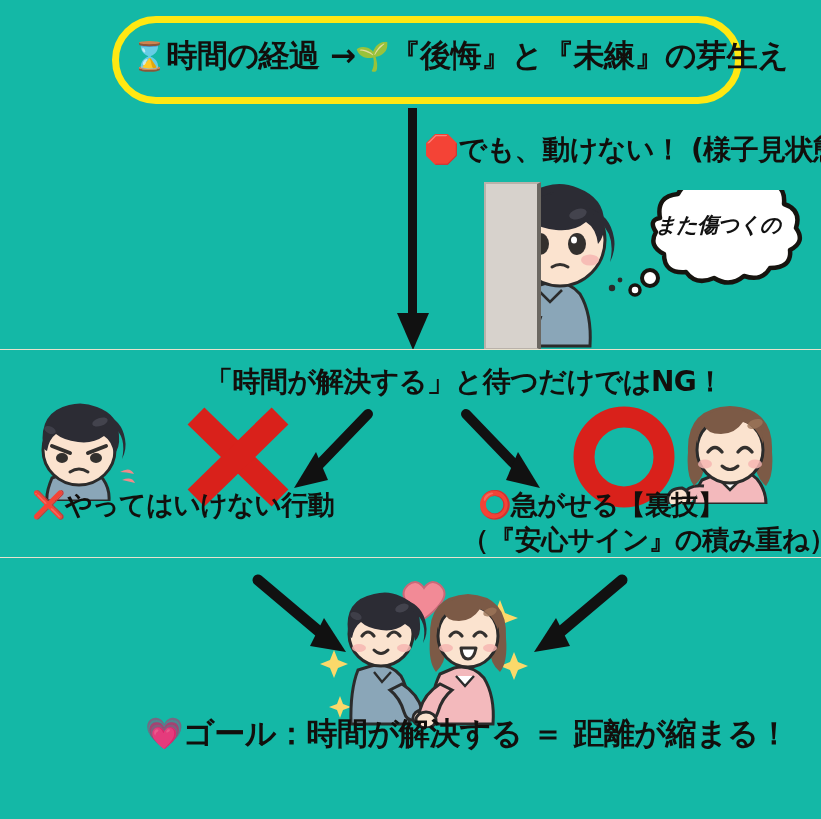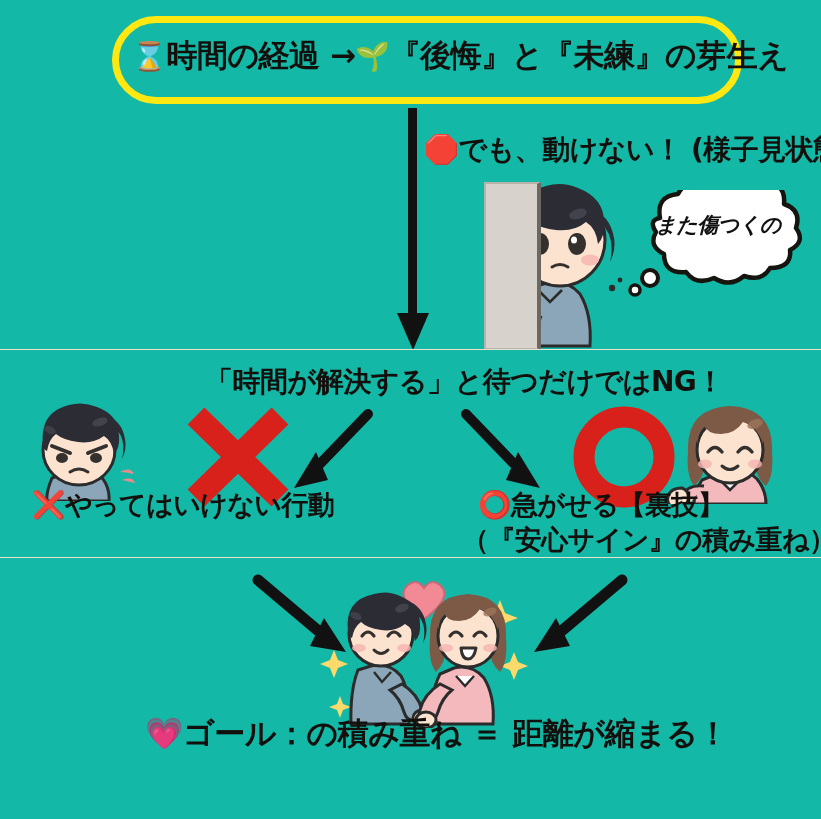--- a/index.html
+++ b/index.html
@@ -297,16 +297,16 @@
     <path d="M120 52 q-2 -32 30 -34 q32 2 30 34 q-6 -17 -18 -21 q-8 12 -21 12 q-13 0 -16 -10 q-3 8 -5 19 z" fill="#7c5a46"></path>
     <ellipse cx="172" cy="34" rx="7" ry="4" fill="#9c7559" opacity="0.8" transform="rotate(-20 172 34)"></ellipse>
     <path d="M132 58 q6 -8 12 0" fill="none" stroke="#33302e" stroke-width="3.2" stroke-linecap="round"></path>
     <path d="M156 58 q6 -8 12 0" fill="none" stroke="#33302e" stroke-width="3.2" stroke-linecap="round"></path>
     <ellipse cx="128" cy="70" rx="7" ry="4" fill="#f6b6b2" opacity="0.85"></ellipse>
     <ellipse cx="172" cy="70" rx="7" ry="4" fill="#f6b6b2" opacity="0.85"></ellipse>
     <path d="M143 70 q8 0 15 0 q-2 11 -8 11 q-6 0 -7 -11 z" fill="#fff" stroke="#33302e" stroke-width="3" stroke-linejoin="round"></path>
   </svg>
 
   <div class="txt goal-text">
-    <span class="emo">💗</span><span>ゴール：の積み重ね ＝ 距離が縮まる！</span>
+    <span class="emo">💗</span><span>ゴール：時間が解決する ＝ 距離が縮まる！</span>
   </div>
 
 </div>
 
 </body></html>

